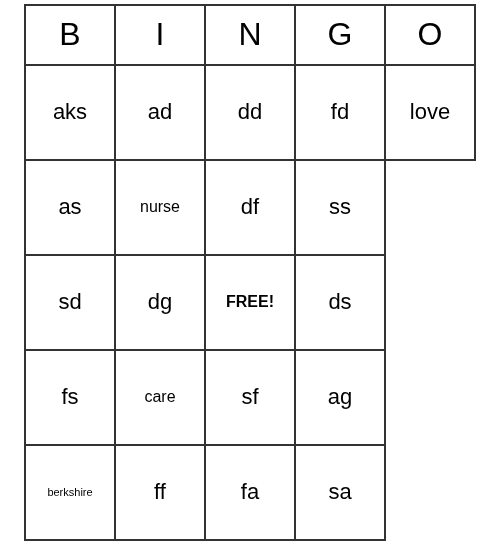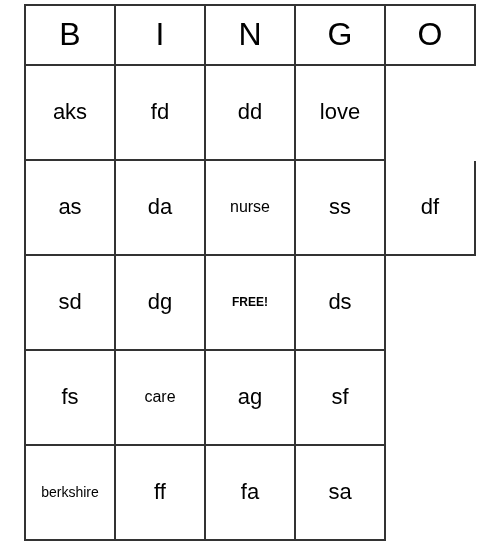--- a/index.html
+++ b/index.html
@@ -47,21 +47,21 @@
       font-weight: normal;
       border-right: 2px solid #333;
       border-bottom: 2px solid #333;
       width: 90px;
       display: flex;
       align-items: center;
       justify-content: center;
     }
 
     .free-cell {
-      font-size: 12px;
+      font-size: 16px;
       font-weight: bold;
     }
 
     .small-text {
       font-size: 16px;
     }
   </style>
 </head>
 <body>
 
@@ -70,46 +70,46 @@
   <div class="bingo-row">
     <div class="header-cell">B</div>
     <div class="header-cell">I</div>
     <div class="header-cell">N</div>
     <div class="header-cell">G</div>
     <div class="header-cell">O</div>
   </div>
 
   <div class="bingo-row">
     <div class="bingo-cell">aks</div>
+    <div class="bingo-cell">ad</div>
+    <div class="bingo-cell">dd</div>
     <div class="bingo-cell">fd</div>
-    <div class="bingo-cell">dd</div>
     <div class="bingo-cell">love</div>
   </div>
 
   <div class="bingo-row">
     <div class="bingo-cell">as</div>
-    <div class="bingo-cell">da</div>
     <div class="bingo-cell small-text">nurse</div>
+    <div class="bingo-cell">df</div>
     <div class="bingo-cell">ss</div>
-    <div class="bingo-cell">df</div>
   </div>
 
   <div class="bingo-row">
     <div class="bingo-cell">sd</div>
     <div class="bingo-cell">dg</div>
     <div class="bingo-cell free-cell">FREE!</div>
     <div class="bingo-cell">ds</div>
   </div>
 
   <div class="bingo-row">
     <div class="bingo-cell">fs</div>
     <div class="bingo-cell small-text">care</div>
+    <div class="bingo-cell">sf</div>
     <div class="bingo-cell">ag</div>
-    <div class="bingo-cell">sf</div>
   </div>
 
   <div class="bingo-row">
-    <div class="bingo-cell" style="font-size:14px;">berkshire</div>
+    <div class="bingo-cell" style="font-size:11px;">berkshire</div>
     <div class="bingo-cell">ff</div>
     <div class="bingo-cell">fa</div>
     <div class="bingo-cell">sa</div>
   </div>
 </div>
 
 </body></html>

